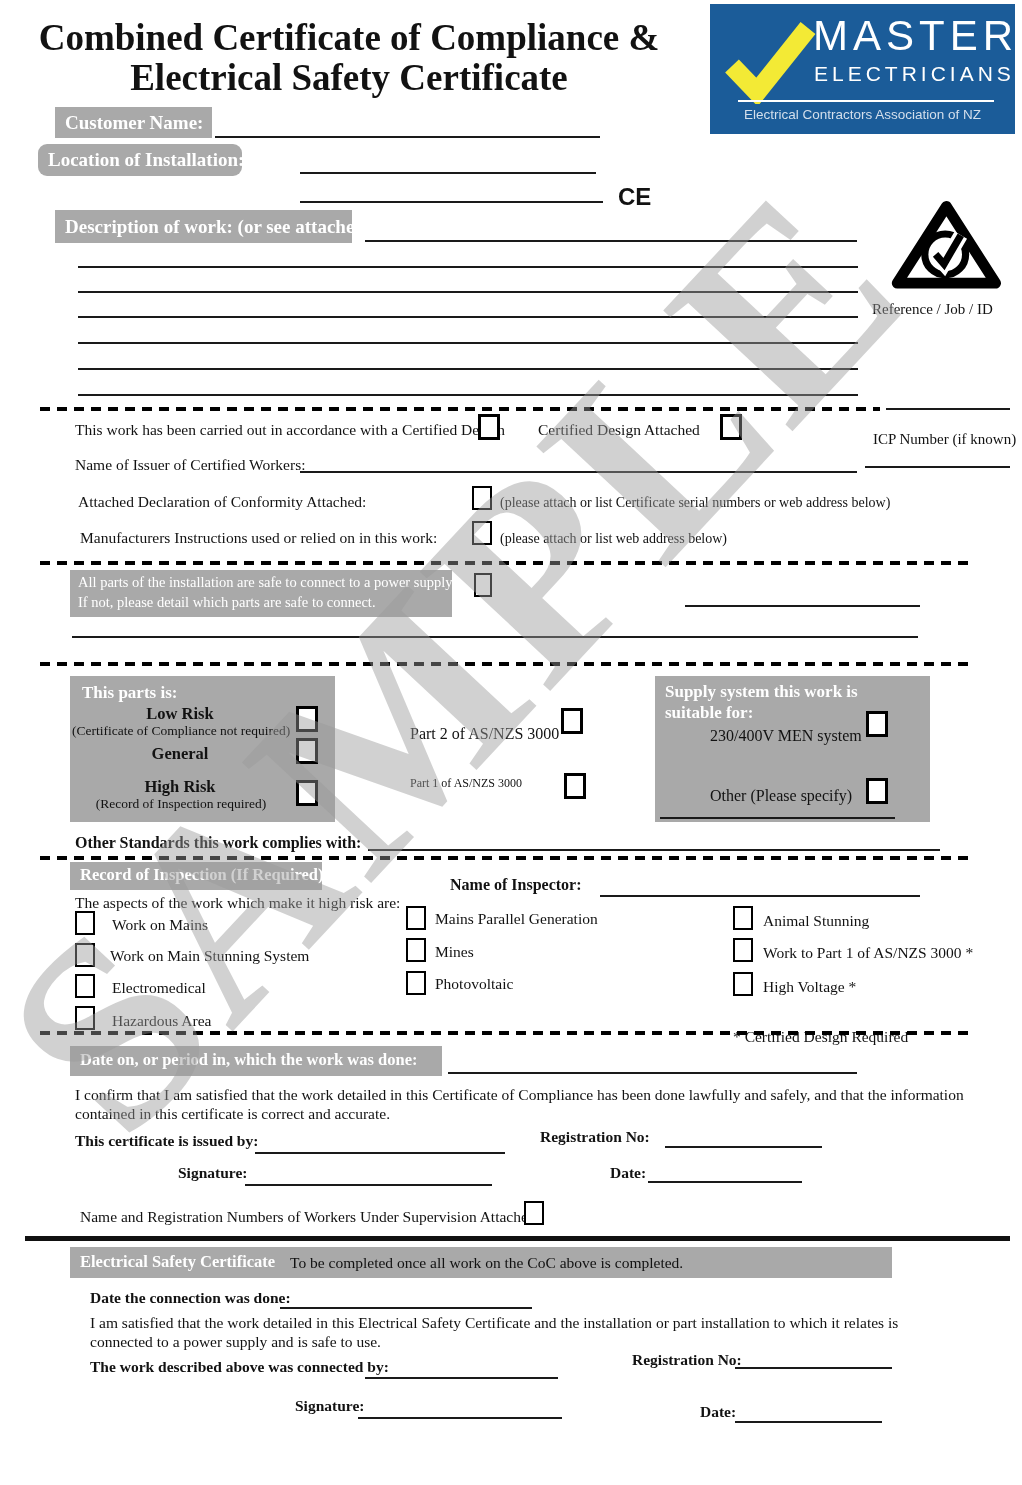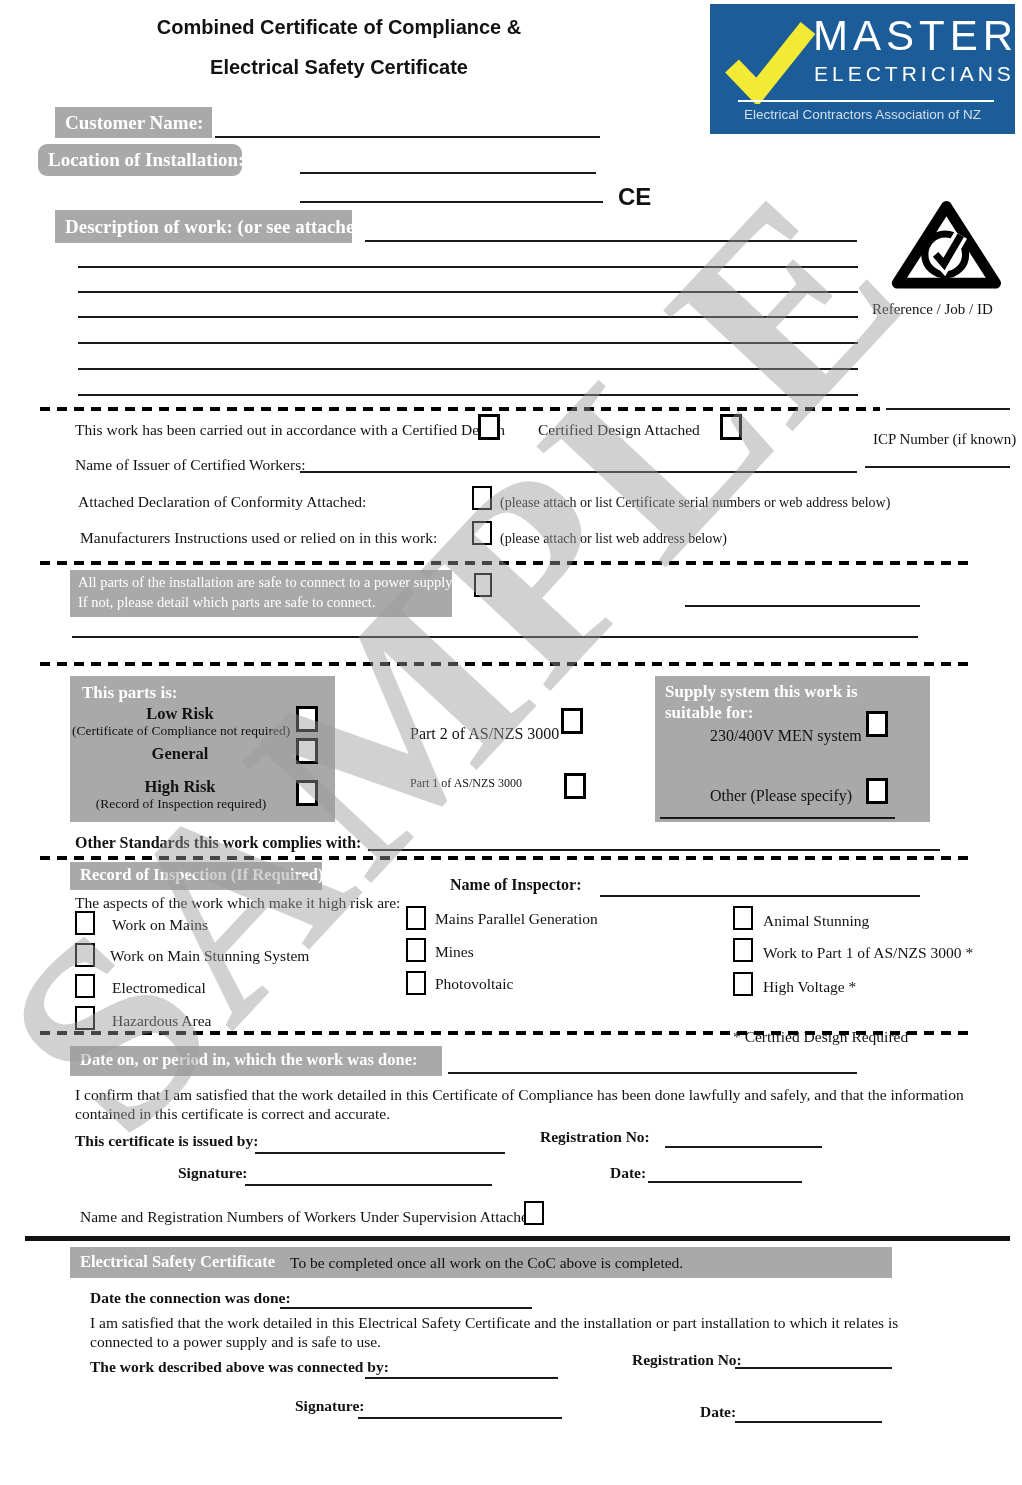--- a/index.html
+++ b/index.html
@@ -9,22 +9,22 @@
   .wrap{white-space:normal;}
   .b{font-weight:bold;}
   .sans{font-family:"Liberation Sans",sans-serif;}
   .ln{position:absolute;height:0;border-top:2px solid #1a1a1a;}
   .dash{position:absolute;height:4px;
         background:repeating-linear-gradient(90deg,#000 0 10px,transparent 10px 17px);}
   .cb{position:absolute;width:22px;height:26px;border:3px solid #000;background:#fff;box-sizing:border-box;}
   .cb.sm{width:20px;height:24px;border-width:2.5px;}
   .gb{position:absolute;background:#a9a9a9;}
   .wt{color:#ffffff;font-weight:bold;}
-  .title{position:absolute;left:19px;width:640px;text-align:center;
-         font-family:Liberation Sans, sans-serif;font-weight:bold;font-size:20px;}
+  .title{position:absolute;left:29px;width:640px;text-align:center;
+         font-family:Liberation Serif, serif;font-weight:bold;font-size:37px;}
   .watermark{position:absolute;left:-125px;top:495px;width:1150px;height:340px;line-height:340px;
              text-align:center;font-family:"Liberation Serif",serif;font-size:270px;font-weight:bold;
              color:#9a9a9a;opacity:.45;letter-spacing:6px;transform:rotate(-47deg);
              z-index:40;pointer-events:none;}
   .logo{position:absolute;left:710px;top:4px;width:305px;height:130px;background:#1b5c99;}
   .logo .master{position:absolute;left:103px;top:8px;color:#fff;font-size:42px;letter-spacing:5px;}
   .logo .elec{position:absolute;left:104px;top:58px;color:#fff;font-size:21px;letter-spacing:4px;}
   .logo .div{position:absolute;left:28px;top:96px;width:256px;height:2px;background:#fff;}
   .logo .tag{position:absolute;left:0;top:103px;width:305px;text-align:center;color:#d4dfec;font-size:13.5px;}
   .note{font-size:14px;}

